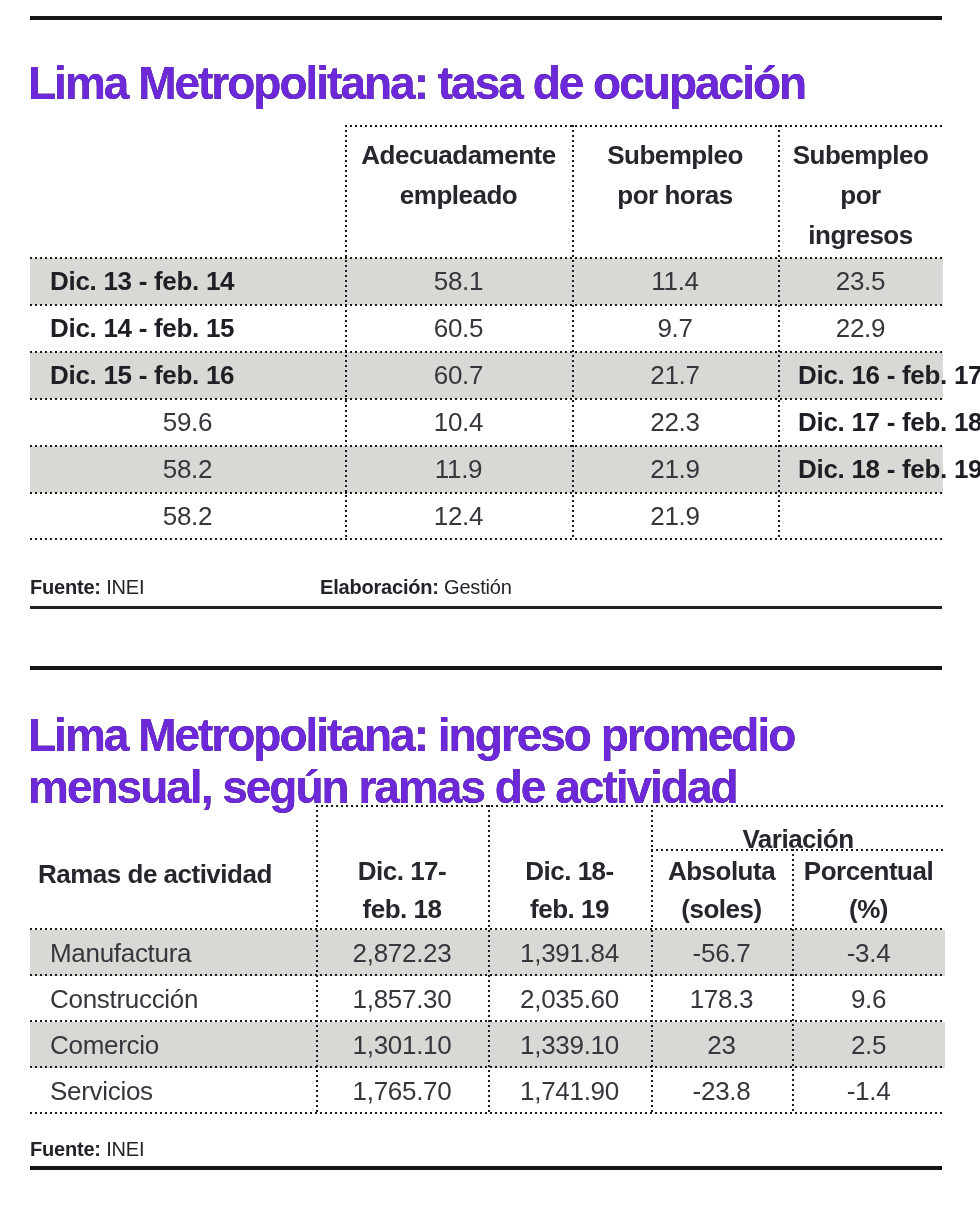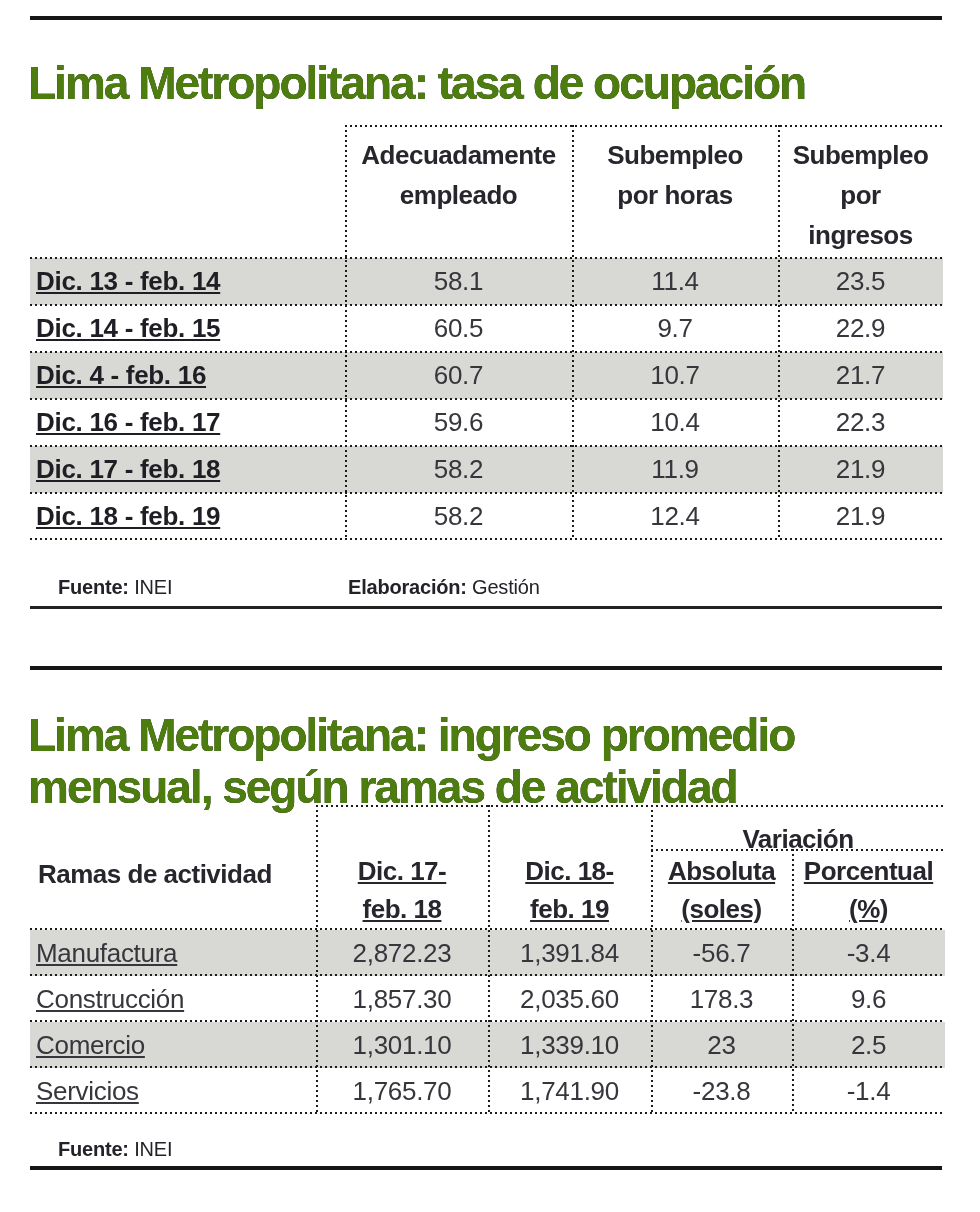--- a/index.html
+++ b/index.html
@@ -6,49 +6,49 @@
   body{
     width:980px;height:1212px;position:relative;overflow:hidden;
     font-family:"Liberation Sans","DejaVu Sans",sans-serif;
     -webkit-font-smoothing:antialiased;
   }
   
   .rule-thick{position:absolute;left:30px;width:912px;height:4px;background:#161616;}
   .rule-thin{position:absolute;left:30px;width:912px;height:3px;background:#222222;}
   
   .chart-title{
-    position:absolute;left:28px;color:#4d7c0f;
+    position:absolute;left:28px;color:#6d28d9;
     font-size:46px;font-weight:700;letter-spacing:-2px;line-height:52px;
     text-shadow:0 0 .6px #121215;
     white-space:nowrap;
   }
   
   .tbl{position:absolute;left:30px;}
   
   .dh{position:absolute;height:2px;
       background-image:repeating-linear-gradient(90deg,#1b1b1b 0 2px,transparent 2px 5px);}
   .dv{position:absolute;width:2px;
       background-image:repeating-linear-gradient(180deg,#1b1b1b 0 2px,transparent 2px 5px);}
   .shade{position:absolute;left:0;background:#d8d8d5;}
   
   .grid{position:absolute;left:0;display:grid;}
   .cell{display:flex;align-items:center;justify-content:center;
         font-size:26px;color:#36363c;letter-spacing:-0.3px;white-space:nowrap;}
-  .cell.lbl{justify-content:flex-start;padding-left:6px;text-decoration:underline;}
+  .cell.lbl{justify-content:flex-start;padding-left:20px;}
   .bold-lbl{font-weight:700;color:#1e1e24;}
   
   .hc{padding-top:10px;text-align:center;font-weight:700;color:#26262c;
       font-size:26px;letter-spacing:-0.5px;line-height:40px;}
   .hc span{display:block;}
   
   .h2t{position:absolute;text-align:center;font-weight:700;color:#26262c;
        font-size:26px;letter-spacing:-0.5px;line-height:38px;white-space:nowrap;}
-  .h2t span{display:block;text-decoration:underline;}
-  
-  .src{position:absolute;font-size:20px;color:#222228;letter-spacing:-0.2px;white-space:nowrap;margin-left:28px;}
+  .h2t span{display:block;}
+  
+  .src{position:absolute;font-size:20px;color:#222228;letter-spacing:-0.2px;white-space:nowrap;}
   .src b{font-weight:700;}
 </style>
 </head>
 <body>
 
 <div class="rule-thick" style="top:16px"></div>
 <h1 class="chart-title" style="top:26px">Lima Metropolitana: tasa de ocupación</h1>
 
 <div class="tbl" style="top:125px;width:913px;height:415px">
 
@@ -88,23 +88,22 @@
     <div class="cell lbl bold-lbl">Dic. 13 - feb. 14</div>
     <div class="cell">58.1</div>
     <div class="cell">11.4</div>
     <div class="cell">23.5</div>
 
     <div class="cell lbl bold-lbl">Dic. 14 - feb. 15</div>
     <div class="cell">60.5</div>
     <div class="cell">9.7</div>
     <div class="cell">22.9</div>
 
-    <div class="cell lbl bold-lbl">Dic. 4 - feb. 16</div>
+    <div class="cell lbl bold-lbl">Dic. 15 - feb. 16</div>
     <div class="cell">60.7</div>
-    <div class="cell">10.7</div>
     <div class="cell">21.7</div>
 
     <div class="cell lbl bold-lbl">Dic. 16 - feb. 17</div>
     <div class="cell">59.6</div>
     <div class="cell">10.4</div>
     <div class="cell">22.3</div>
 
     <div class="cell lbl bold-lbl">Dic. 17 - feb. 18</div>
     <div class="cell">58.2</div>
     <div class="cell">11.9</div>

